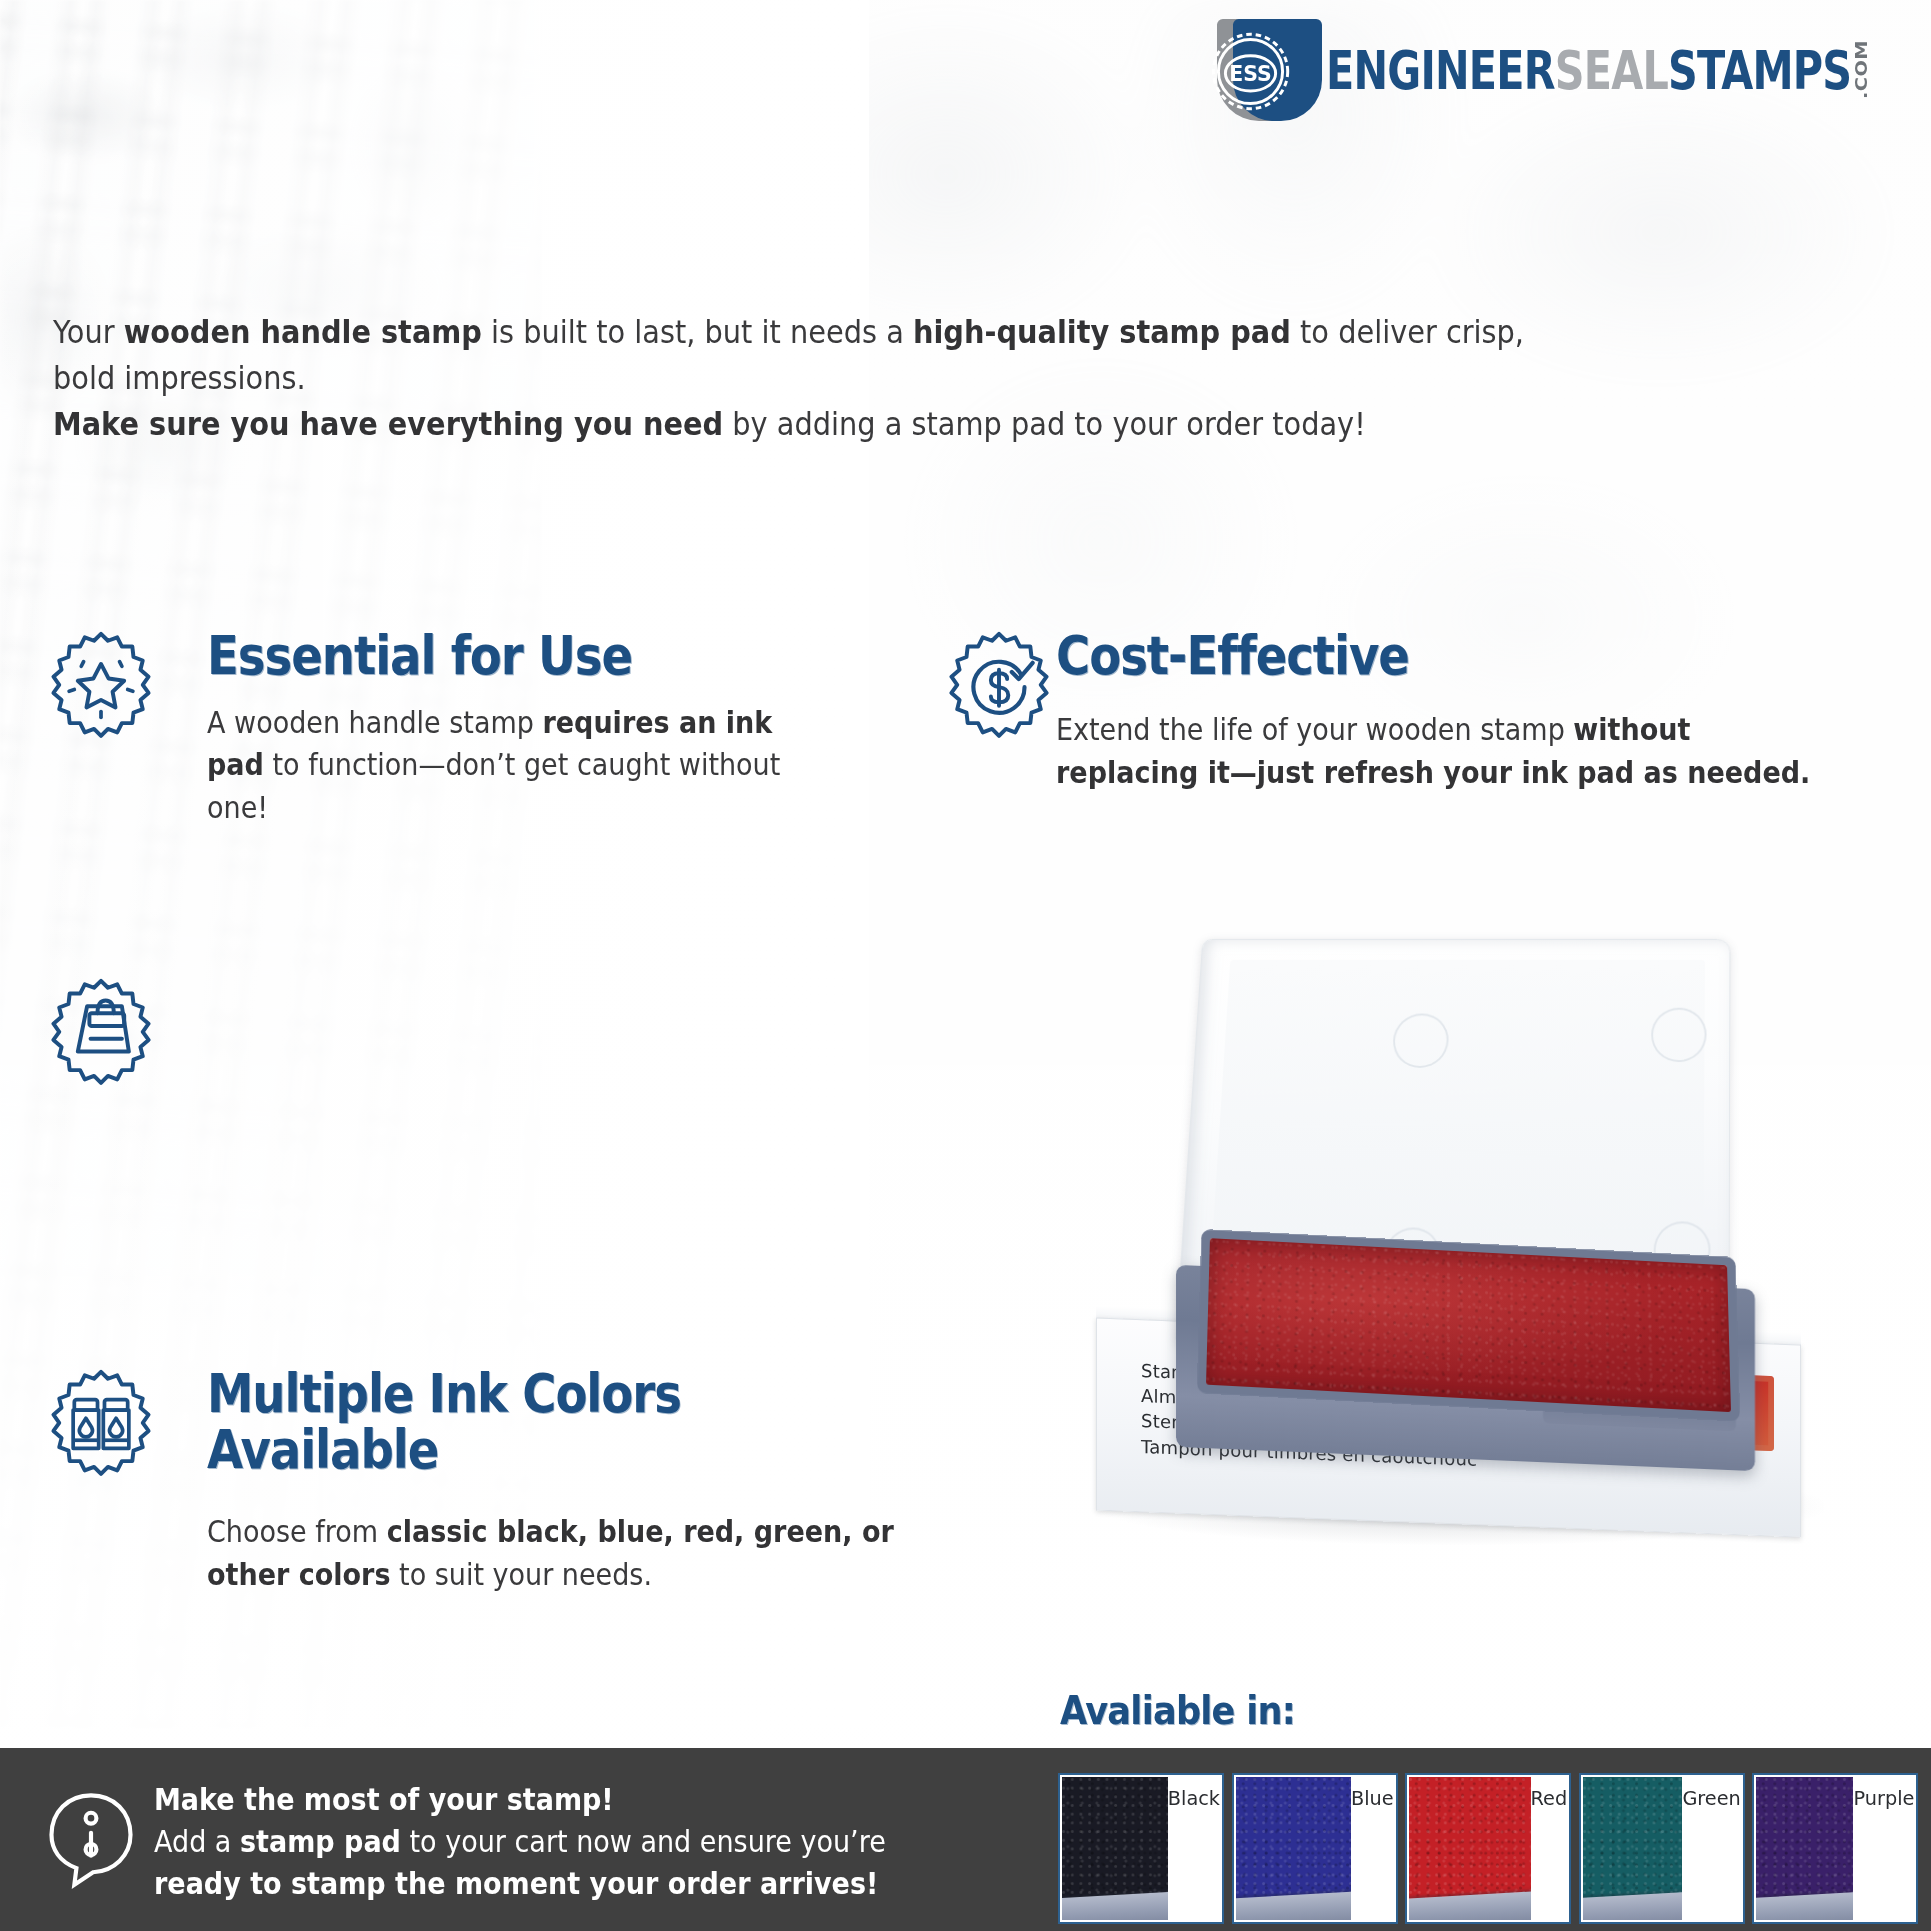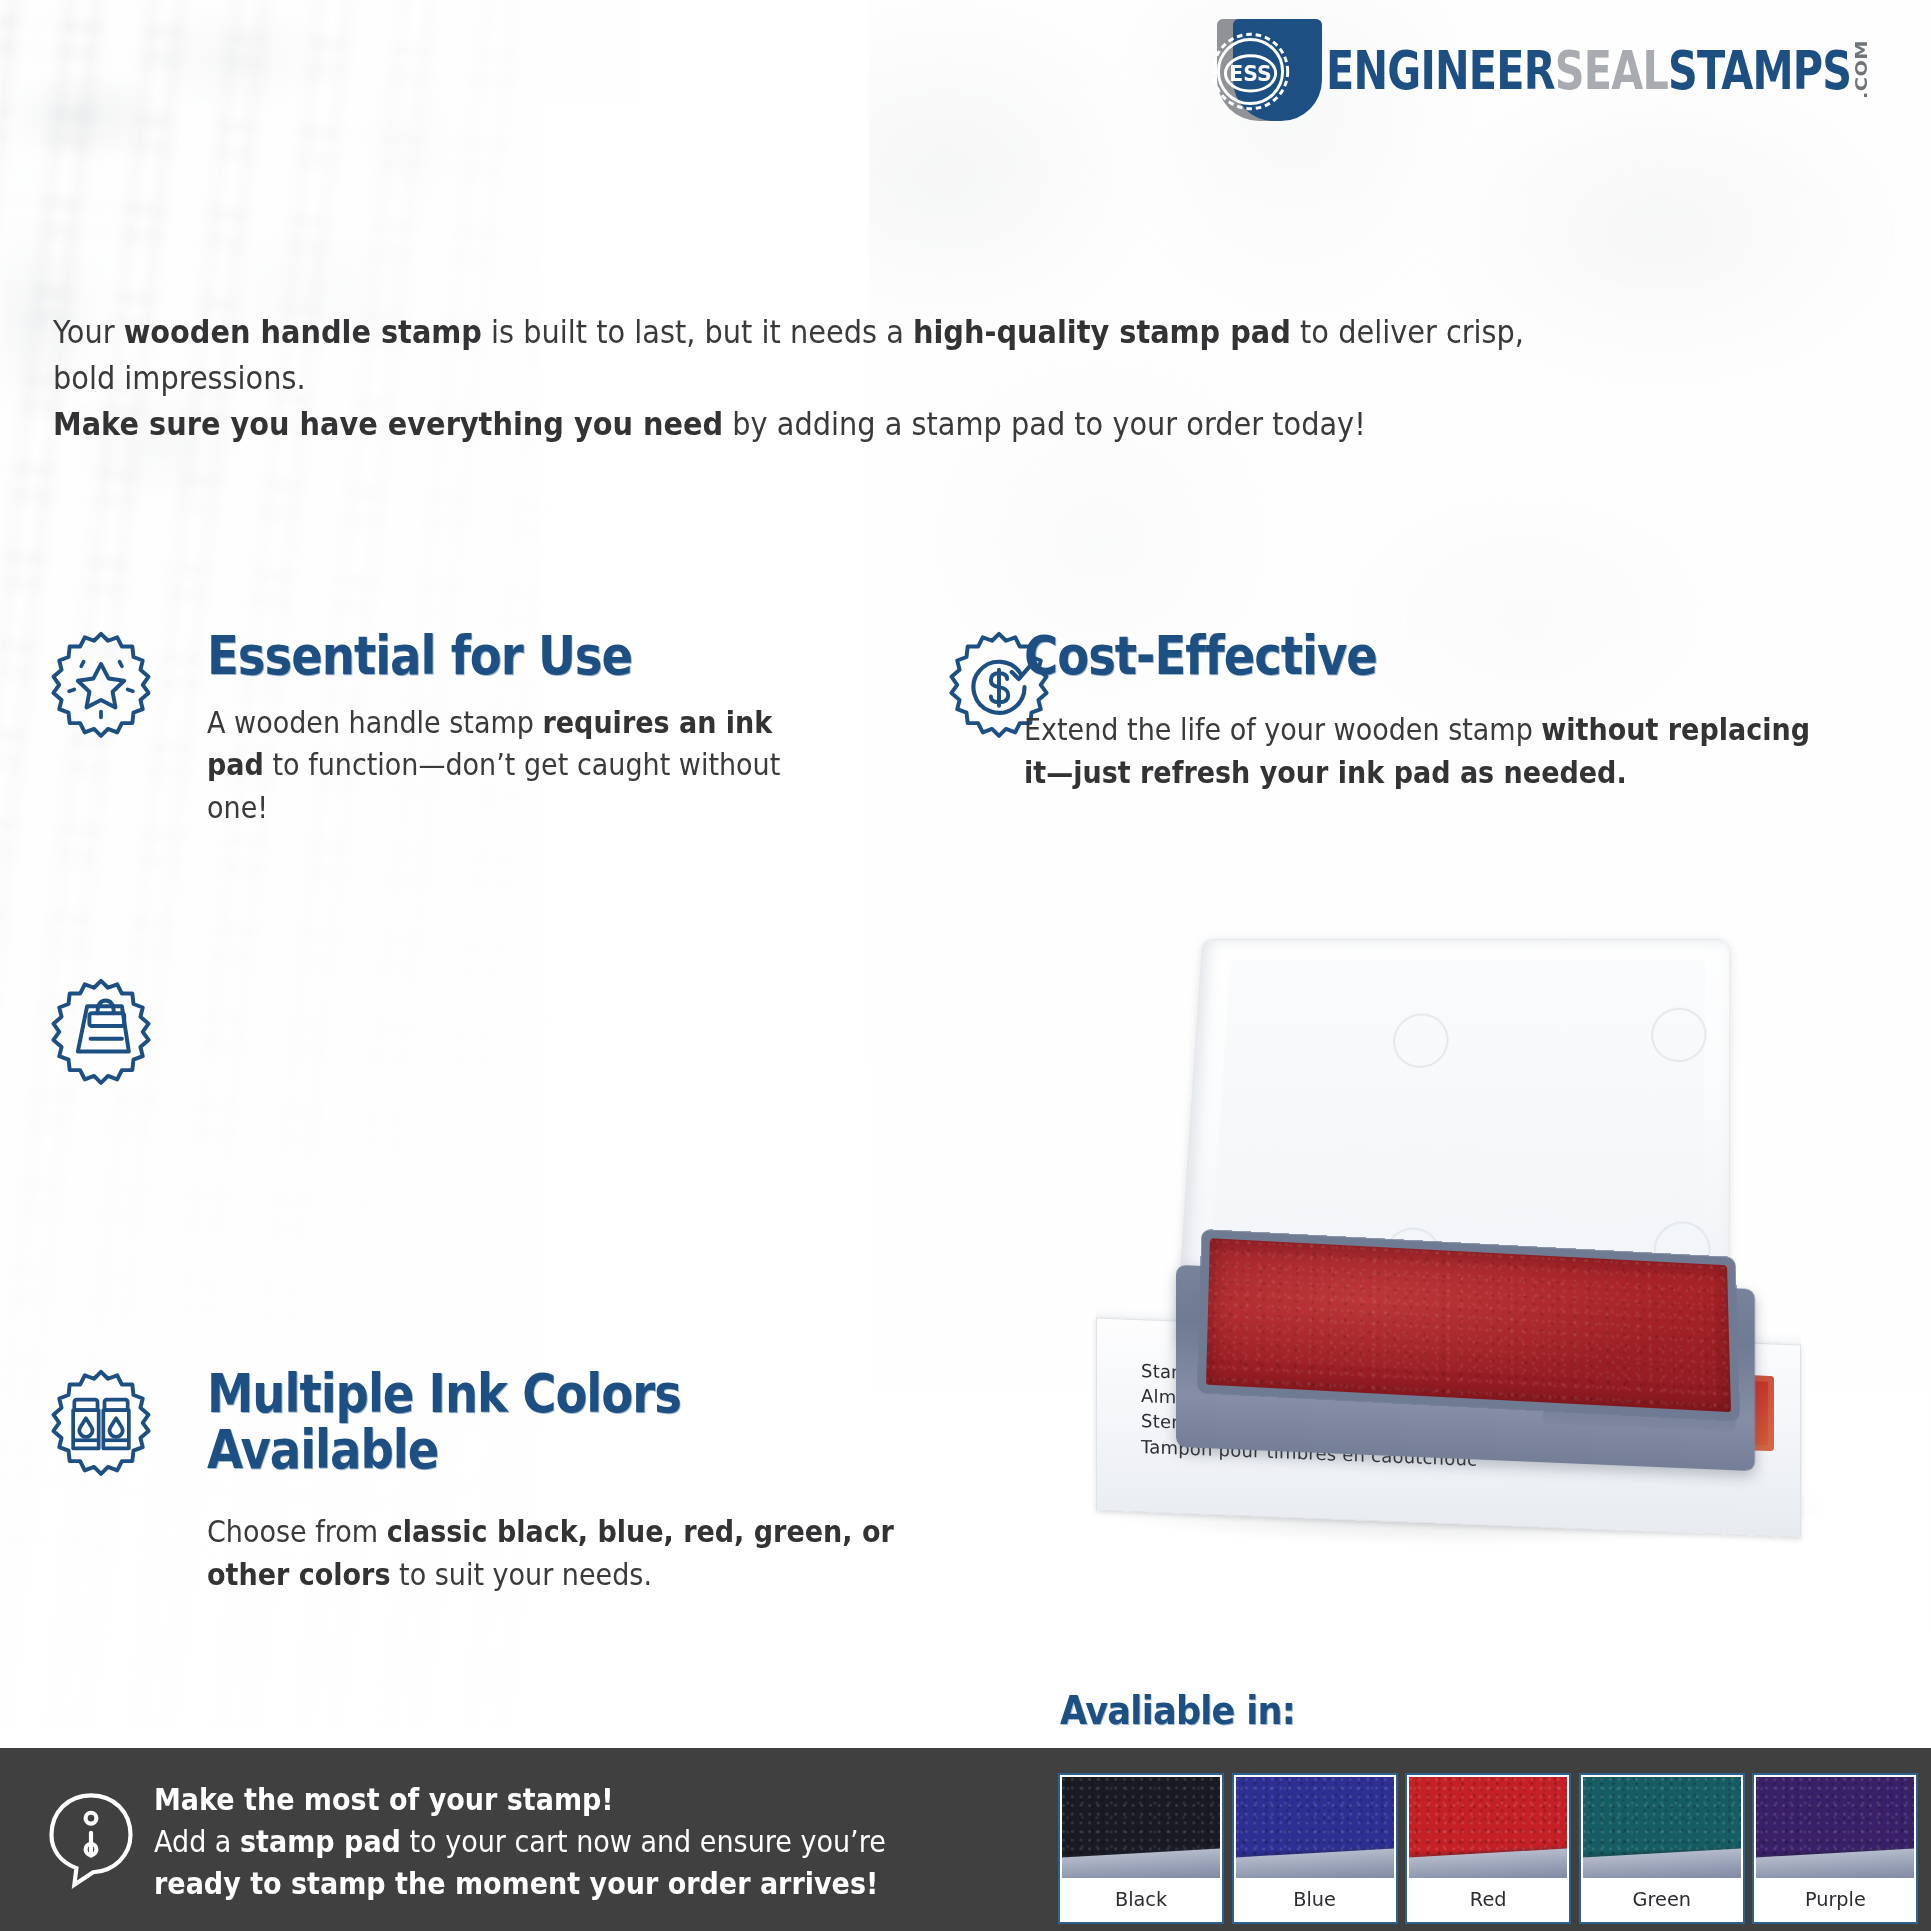--- a/index.html
+++ b/index.html
@@ -149,21 +149,21 @@
   }
   .feat-desc b { font-weight:bold; color:#333335; }
 
   #feature-essential   { left:43px;  top:628px;  width:850px; }
   #feature-cost        { left:941px; top:628px;  width:966px; }
   #feature-rich        { left:43px;  top:975px; width:850px; }
   #feature-colors      { left:43px;  top:1366px; width:985px; }
   #feature-essential .feat-body,
   #feature-rich .feat-body,
   #feature-colors .feat-body { margin-left:164px; }
-  #feature-cost .feat-body { margin-left:83px; }
+  #feature-cost .feat-body { margin-left:115px; }
   #feature-cost .feat-desc { margin-top:25px; }
   #feature-rich .feat-desc { margin-top:29px; }
   #feature-colors .feat-desc { margin-top:33px; }
 
   
   .product { position:absolute; left:1081px; top:927px; width:763px; height:657px; }
   .prod-shadow {
     position:absolute; left:19.3px; top:541px; width:724px; height:77px;
     background:radial-gradient(ellipse at center, rgba(120,126,134,.28) 0%, rgba(120,126,134,0) 72%);
   }
@@ -296,21 +296,21 @@
   
   .swatches {
     position:absolute; left:1060px; top:1775px;
     display:flex; gap:11.6px;
   }
   .swatch {
     width:162px; height:147px;
     background:#ffffff;
     border:2.9px solid #ffffff;
     outline:2.9px solid #2d6190;
-    display:flex; flex-direction:column;
+    display:flex; flex-direction:row;
   }
   .sw-img {
     position:relative; flex:1; overflow:hidden;
   }
   .sw-img::before {
     content:""; position:absolute; inset:0;
     background-image:
       radial-gradient(circle at 18% 28%, rgba(255,255,255,.13) 0 1px, transparent 1.9px),
       radial-gradient(circle at 62% 58%, rgba(0,0,0,.20) 0 1px, transparent 1.9px),
       radial-gradient(circle at 40% 80%, rgba(255,255,255,.10) 0 1px, transparent 1.9px),

